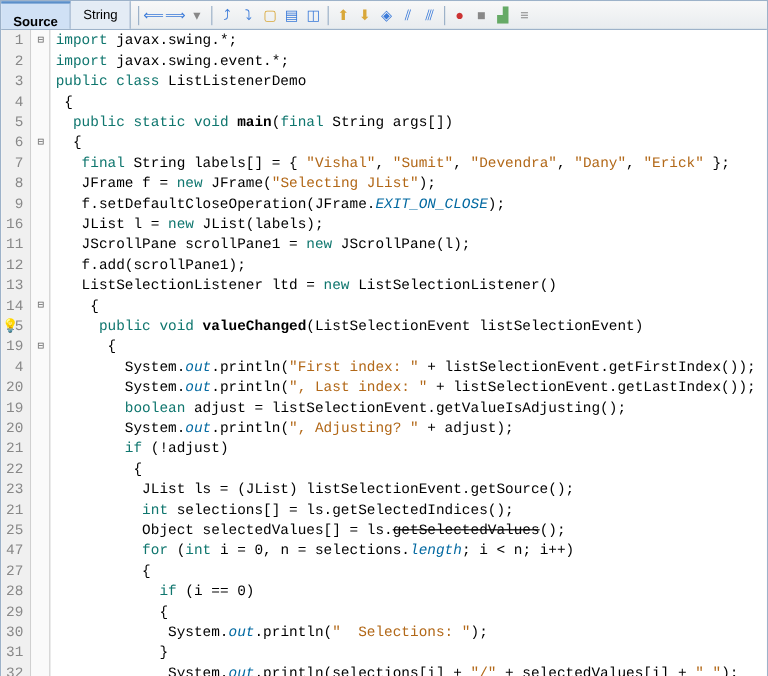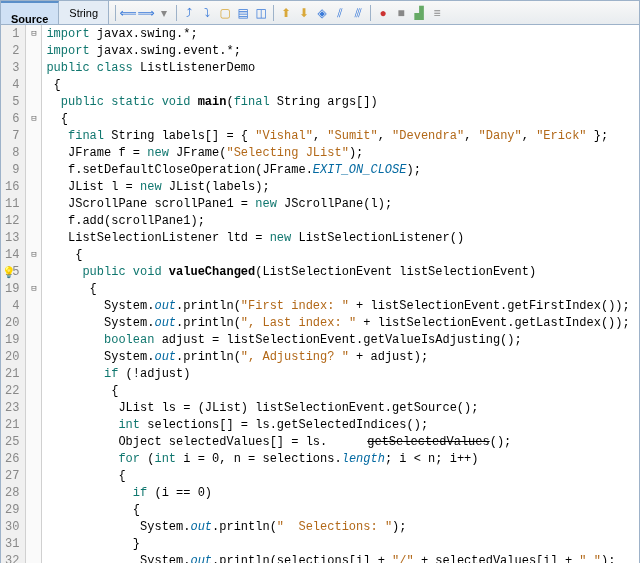--- a/index.html
+++ b/index.html
@@ -94,21 +94,21 @@
     padding: 1px 0 1px 4px;
     white-space: pre;
     overflow: hidden;
     flex: 1;
   }
   .code .line { height: 17px; }
   .kw { color: #0f766e; }
   .str { color: #b26818; }
   .stat { color: #0369a1; font-style: italic; }
   .meth { font-weight: bold; }
-  .strike { text-decoration: line-through; margin-left: 40px; }
+  .strike { text-decoration: line-through; }
   .bulb {
     position: absolute;
     left: 1px;
     top: 1px;
     font-size: 11px;
   }
 </style>
 </head>
 <body>
 
@@ -162,21 +162,21 @@
         <div class="ln">19</div>
         <div class="ln">4</div>
         <div class="ln">20</div>
         <div class="ln">19</div>
         <div class="ln">20</div>
         <div class="ln">21</div>
         <div class="ln">22</div>
         <div class="ln">23</div>
         <div class="ln">21</div>
         <div class="ln">25</div>
-        <div class="ln">26</div>
+        <div class="ln">47</div>
         <div class="ln">27</div>
         <div class="ln">28</div>
         <div class="ln">29</div>
         <div class="ln">30</div>
         <div class="ln">31</div>
         <div class="ln">32</div>
       </div>
     <div class="foldcol" id="foldcol">
         <div class="fc">⊟</div>
         <div class="fc"></div>

